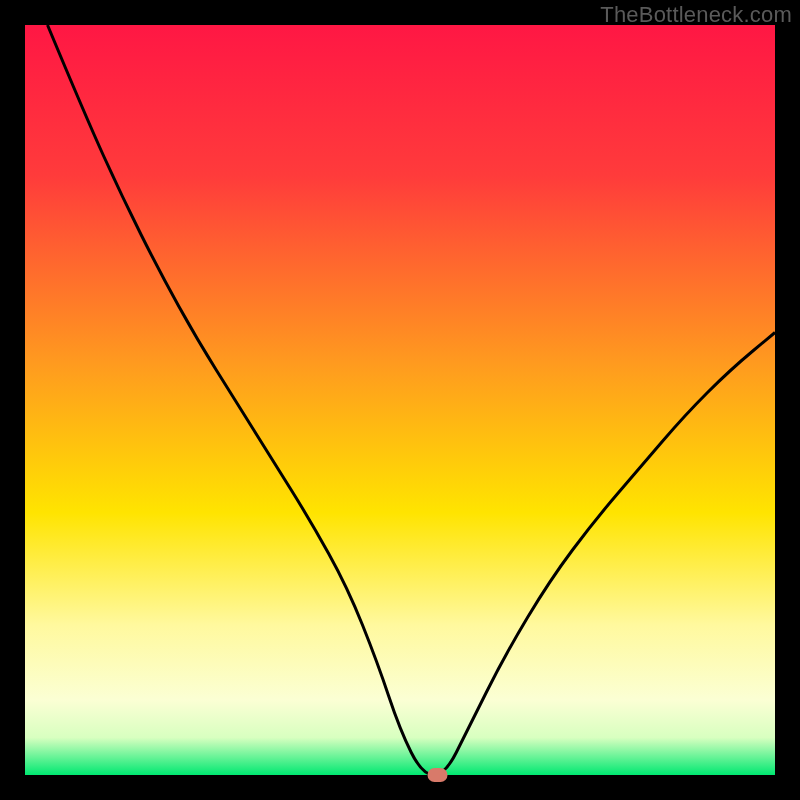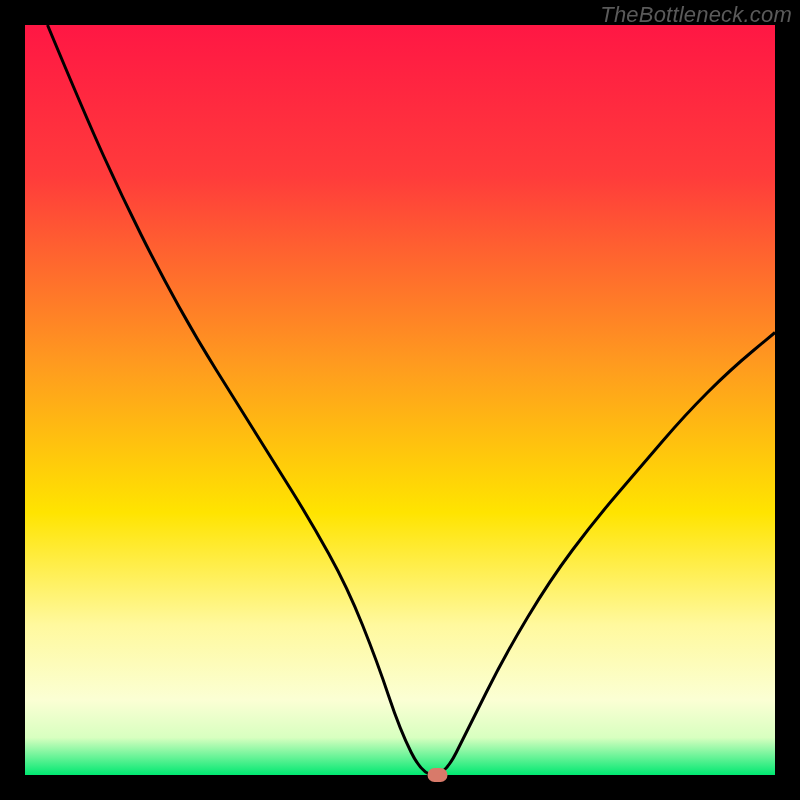--- a/index.html
+++ b/index.html
@@ -9,21 +9,20 @@
     height: 800px;
     overflow: hidden;
     background: #000;
     font-family: Arial, Helvetica, sans-serif;
   }
   .frame {
     position: relative;
     width: 800px;
     height: 800px;
     background: #000;
-    font-style: italic;
   }
   .watermark {
     position: absolute;
     top: 2px;
     right: 8px;
     font-size: 22px;
     font-weight: 500;
     color: #5a5a5a;
     letter-spacing: 0.2px;
     z-index: 10;

